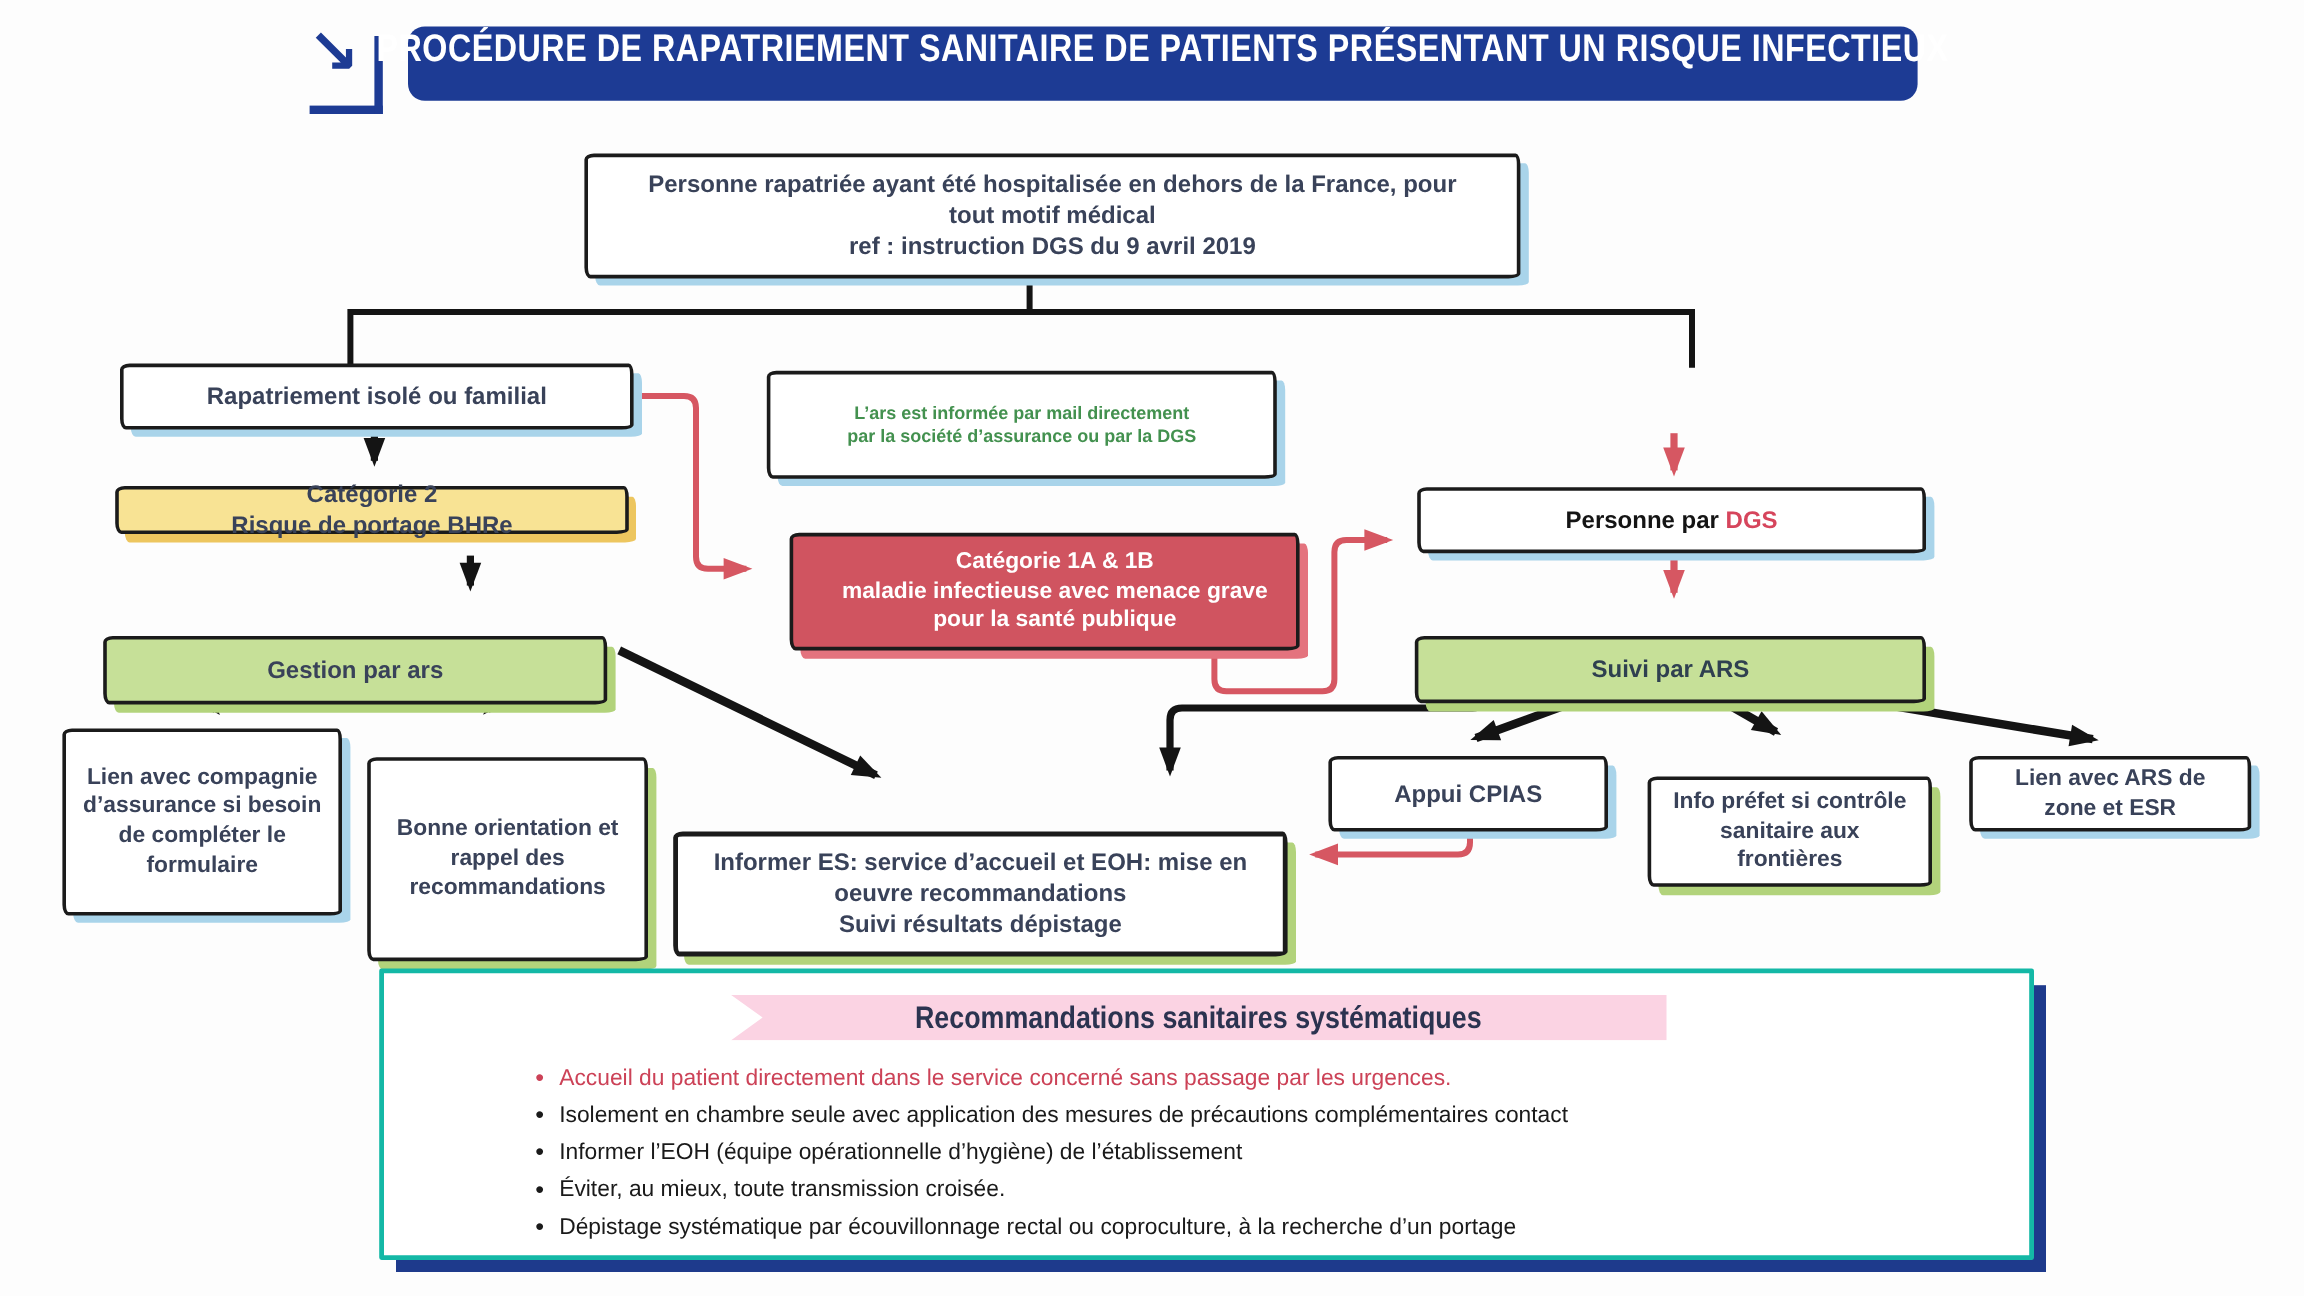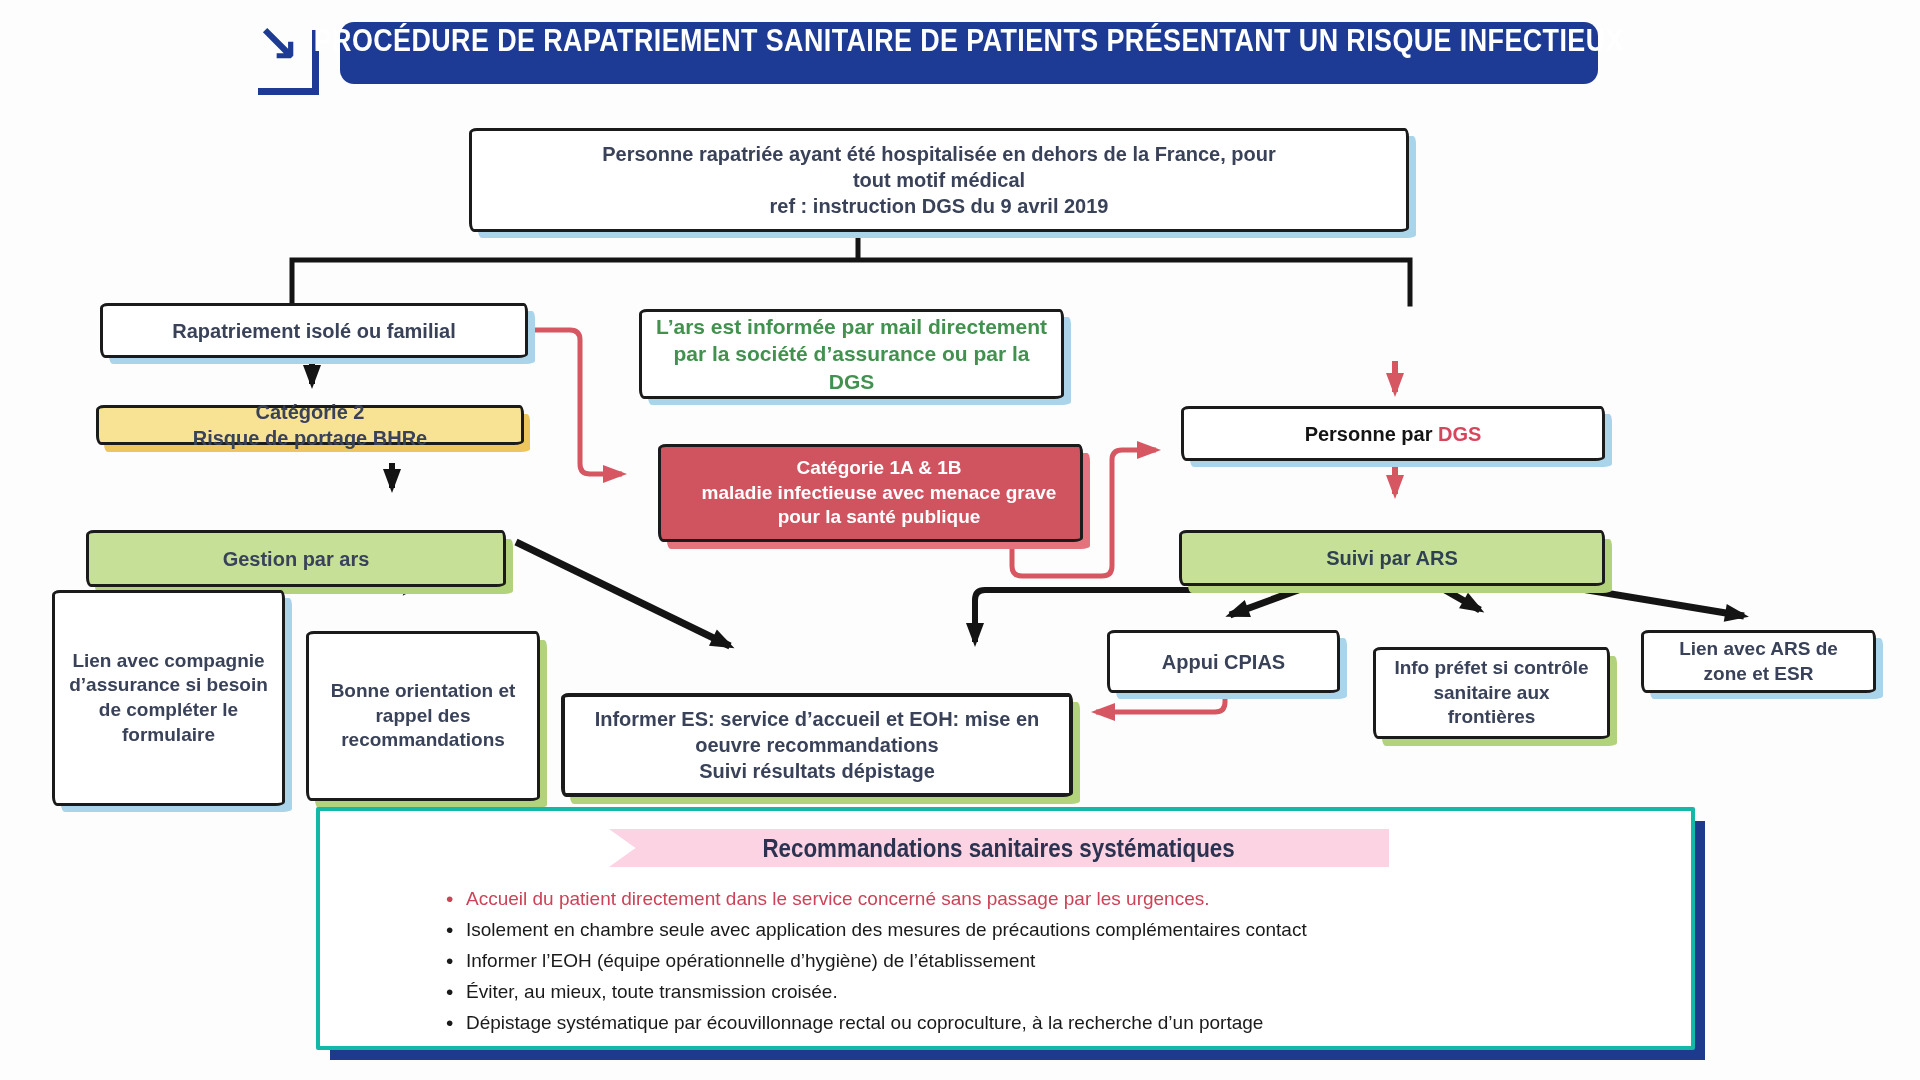--- a/index.html
+++ b/index.html
@@ -74,21 +74,21 @@
     <path d="M1225 696 V702 Q1225 712 1215 712 H1096" stroke="#d65762" stroke-width="5" fill="none" marker-end="url(#mr)"></path>
   </svg>
 
   <div class="corner-ic">
     <span>↘</span>
   </div>
   <div class="banner">
     <span class="t">PROCÉDURE DE RAPATRIEMENT SANITAIRE DE PATIENTS PRÉSENTANT UN RISQUE INFECTIEUX</span>
   </div>
 
-  <div class="node sh-blue" style="left:469px;top:128px;width:940px;height:104px">
+  <div class="node sh-blue" style="left:487px;top:128px;width:780px;height:104px">
     <div class="txt">
       <span class="ln">Personne rapatriée ayant été hospitalisée en dehors de la France, pour</span>
       <span class="ln">tout motif médical</span>
       <span class="ln">ref : instruction DGS du 9 avril 2019</span>
     </div>
   </div>
 
   <div class="node sh-blue" style="left:100px;top:303px;width:428px;height:55px">
     <div class="txt">Rapatriement isolé ou familial</div>
   </div>
@@ -97,30 +97,30 @@
     <div class="txt">
       <span class="ln">Catégorie 2</span>
       <span class="ln">Risque de portage BHRe</span>
     </div>
   </div>
 
   <div class="node fill-green sh-green" style="left:86px;top:506px;width:420px;height:57px">
     <div class="txt">Gestion par ars</div>
   </div>
 
-  <div class="node sh-blue" style="left:52px;top:590px;width:233px;height:216px">
+  <div class="node sh-blue" style="left:52px;top:607px;width:233px;height:156px">
     <div class="txt" style="font-size:19px">Lien avec compagnie d’assurance si besoin de compléter le formulaire</div>
   </div>
 
   <div class="node sh-green" style="left:306px;top:607px;width:234px;height:170px">
     <div class="txt" style="font-size:19px">Bonne orientation et rappel des recommandations</div>
   </div>
 
   <div class="node sh-blue" style="left:639px;top:309px;width:425px;height:90px">
-    <div class="txt green-t" style="font-size:21px">
+    <div class="txt green-t" style="font-size:15px">
       <span class="ln">L’ars est informée par mail directement</span>
       <span class="ln">par la société d’assurance ou par la DGS</span>
     </div>
   </div>
 
   <div class="node fill-red sh-red" style="left:658px;top:444px;width:425px;height:98px">
     <div class="txt white-t" style="font-size:19px">
       <span class="ln">Catégorie 1A &amp; 1B</span>
       <span class="ln">maladie infectieuse avec menace grave</span>
       <span class="ln">pour la santé publique</span>

